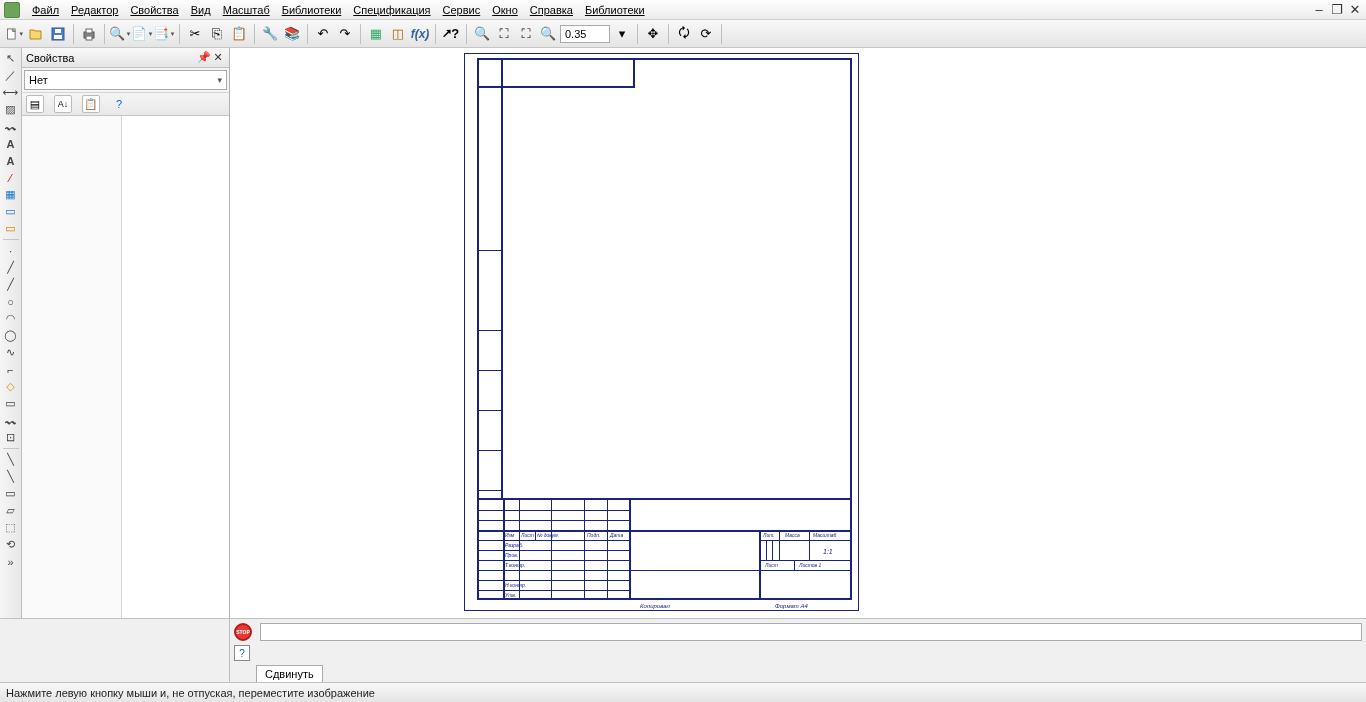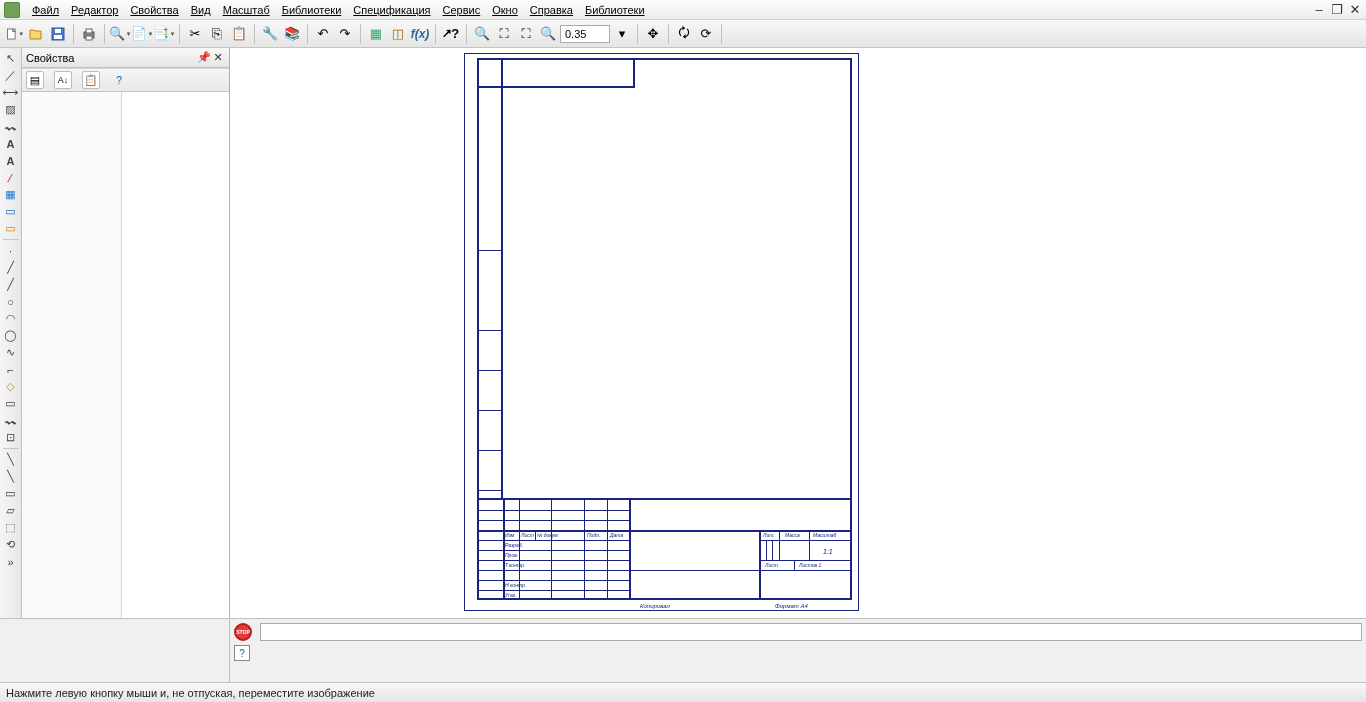--- a/index.html
+++ b/index.html
@@ -196,20 +196,23 @@
     <span class="lt-btn">⟲</span>
     <span class="lt-btn">»</span>
   </div>
 
   <div class="props-panel">
     <div class="props-header">
       <span class="title">Свойства</span>
       <span class="pin">📌</span>
       <span class="close">✕</span>
     </div>
+    <div class="props-select">
+      <span>Нет</span>
+    </div>
     <div class="props-toolbar">
       <span class="pt-btn">▤</span>
       <span class="pt-btn" style="font-size:9px;">A↓</span>
       <span class="pt-btn">📋</span>
       <span class="pt-btn" style="color:#1565c0;border:none;background:transparent;">?</span>
     </div>
     <div class="props-body">
       <div class="col1"></div>
       <div class="col2"></div>
     </div>
@@ -283,18 +286,21 @@
 <div class="bottom-area">
   <div class="bottom-left"></div>
   <div class="bottom-right">
     <div class="cmd-row">
       <span class="stop-btn">STOP</span>
       <div class="cmd-input"></div>
     </div>
     <div class="cmd-row" style="padding-top:0;">
       <span class="help-btn">?</span>
     </div>
+    <div>
+      <span class="tab-btn">Сдвинуть</span>
+    </div>
   </div>
 </div>
 
 <div class="status-bar">
   <span>Нажмите левую кнопку мыши и, не отпуская, переместите изображение</span>
 </div>
 
 </body></html>

